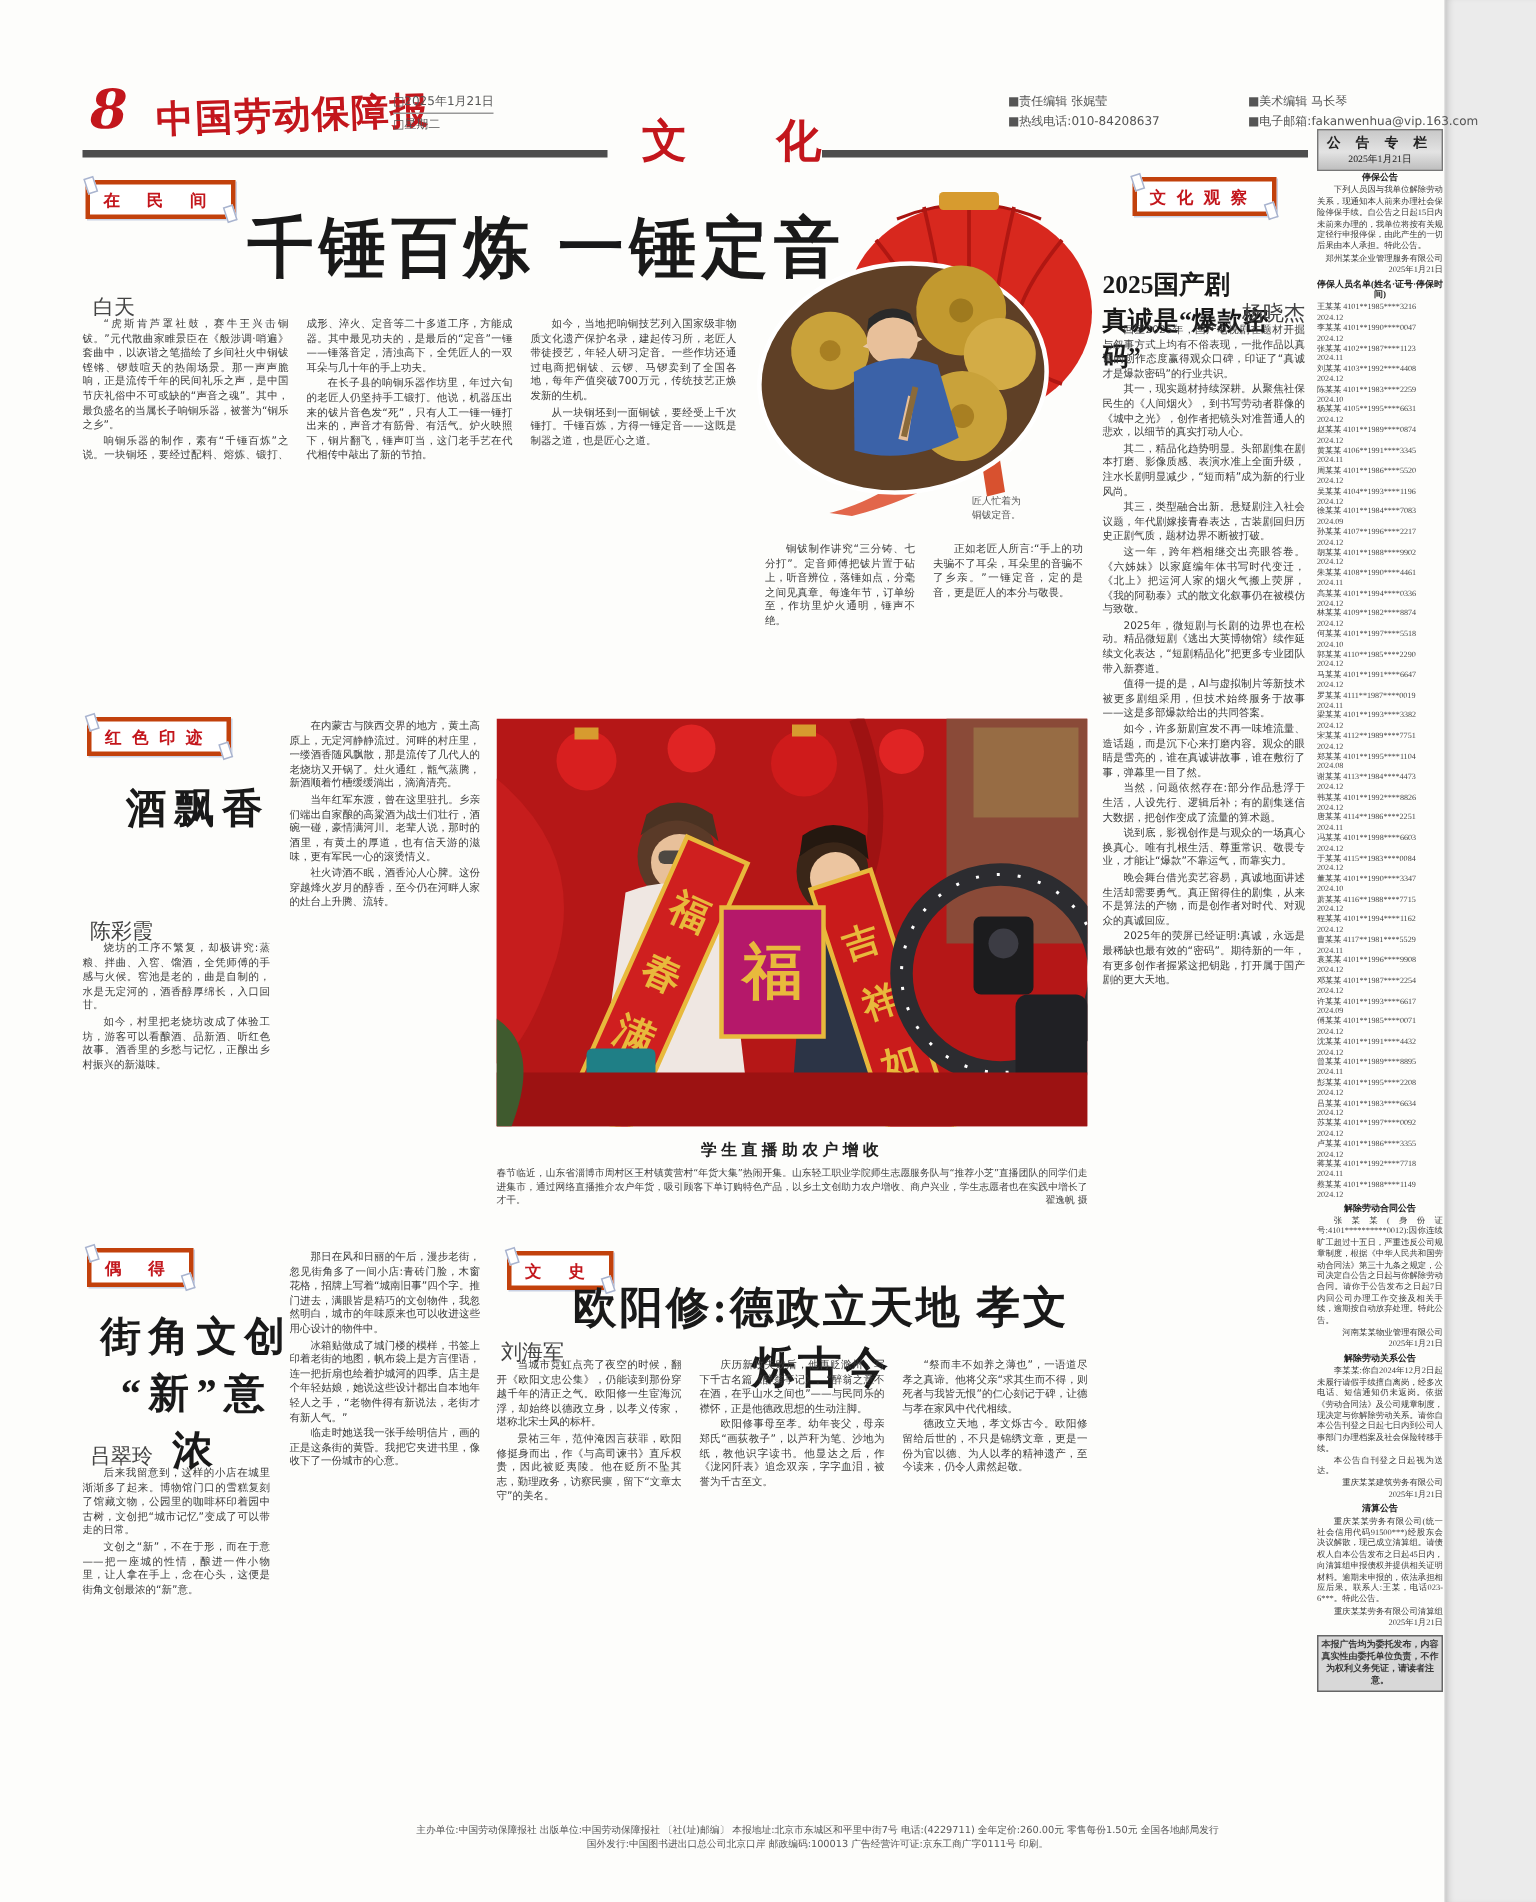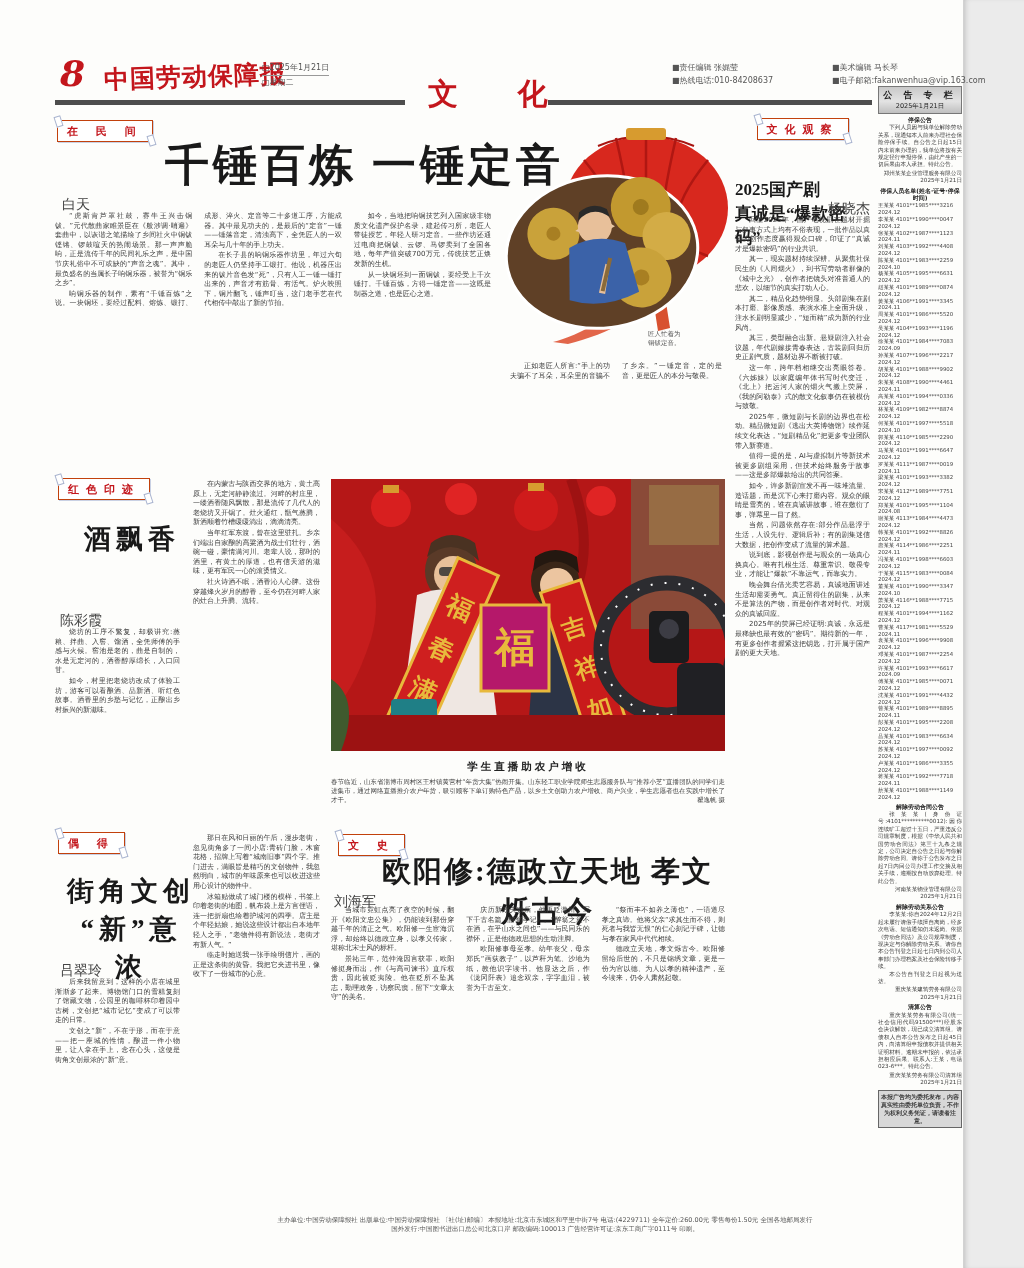--- a/index.html
+++ b/index.html
@@ -12,21 +12,21 @@
   .papername{font-family:"Liberation Serif",serif;font-weight:bold;font-size:25px;
              color:#c3161c;transform:rotate(-2deg);letter-spacing:1px;}
   .dateblock{font-size:8px;color:#555;line-height:12px;}
   .dateblock .dline{border-bottom:1px solid #999;padding-bottom:1px;margin-bottom:1px;}
   .editors{font-size:8px;color:#555;line-height:13px;display:grid;
            grid-template-columns:150px 200px;column-gap:10px;margin-left:17px;}
   .rule{background:#4d4d4d;height:5px;}
   .sectitle{font-family:"Liberation Serif",serif;font-weight:bold;font-size:30px;
             color:#c3161c;letter-spacing:26px;}
   
-  .tag{display:inline-block;position:relative;border:1px solid #c2410c;background:#fff;
+  .tag{display:inline-block;position:relative;border:3px solid #c2410c;background:#fff;
        padding:3px 9px 2px 9px;color:#c3161c;font-weight:bold;font-size:11px;
        letter-spacing:7px;box-shadow:1px 1px 0 #c9d1e4;}
   .tag::before{content:"";position:absolute;left:-3px;top:-5px;width:5px;height:9px;
        border:1px solid #a9b4cf;background:#fff;transform:rotate(-18deg);}
   .tag::after{content:"";position:absolute;right:-3px;bottom:-5px;width:5px;height:9px;
        border:1px solid #a9b4cf;background:#fff;transform:rotate(-18deg);}
   
   .h-main{font-family:"Liberation Serif",serif;font-weight:bold;font-size:44px;
           color:#191919;letter-spacing:4px;}
   .h-mid{font-family:"Liberation Serif",serif;font-weight:bold;font-size:27px;
@@ -78,21 +78,21 @@
 <div class="abs editors" style="left:655px;top:61px;">
   <span>■责任编辑 张娓莹</span>
   <span>■美术编辑 马长琴</span>
   <span>■热线电话:010-84208637</span>
   <span>■电子邮箱:fakanwenhua@vip.163.com</span>
 </div>
 <div class="abs rule" style="left:55px;top:100px;width:350px;"></div>
 <div class="abs sectitle" style="left:428px;top:74px;">文 化</div>
 <div class="abs rule" style="left:548px;top:100px;width:324px;"></div>
 
-<div class="abs clip" style="left:878px;top:86px;width:84px;height:1152px;">
+<div class="abs clip" style="left:878px;top:86px;width:84px;height:1152px;font-family:Liberation Serif, serif;">
   <div class="noticebox">
     <div class="nt">公 告 专 栏</div>
     <div class="nd">2025年1月21日</div>
   </div>
   <div class="notice-body">
     <h5>停保公告</h5>
     <div>
         <p>下列人员因与我单位解除劳动关系，现通知本人前来办理社会保险停保手续。自公告之日起15日内未前来办理的，我单位将按有关规定径行申报停保，由此产生的一切后果由本人承担。特此公告。</p>
       </div>
     <div class="notice-sig"><span>郑州某某企业管理服务有限公司</span><br><span>2025年1月21日</span></div>
@@ -204,20 +204,21 @@
   <div>
       <p>“虎斯肯芦罩社鼓，赛牛王兴击铜钹。”元代散曲家睢景臣在《般涉调·哨遍》套曲中，以诙谐之笔描绘了乡间社火中铜钹铿锵、锣鼓喧天的热闹场景。那一声声脆响，正是流传千年的民间礼乐之声，是中国节庆礼俗中不可或缺的“声音之魂”。其中，最负盛名的当属长子响铜乐器，被誉为“铜乐之乡”。</p>
       <p>响铜乐器的制作，素有“千锤百炼”之说。一块铜坯，要经过配料、熔炼、锻打、成形、淬火、定音等二十多道工序，方能成器。其中最见功夫的，是最后的“定音”一锤——锤落音定，清浊高下，全凭匠人的一双耳朵与几十年的手上功夫。</p>
       <p>在长子县的响铜乐器作坊里，年过六旬的老匠人仍坚持手工锻打。他说，机器压出来的钹片音色发“死”，只有人工一锤一锤打出来的，声音才有筋骨、有活气。炉火映照下，铜片翻飞，锤声叮当，这门老手艺在代代相传中敲出了新的节拍。</p>
       <p>如今，当地把响铜技艺列入国家级非物质文化遗产保护名录，建起传习所，老匠人带徒授艺，年轻人研习定音。一些作坊还通过电商把铜钹、云锣、马锣卖到了全国各地，每年产值突破700万元，传统技艺正焕发新的生机。</p>
       <p>从一块铜坯到一面铜钹，要经受上千次锤打。千锤百炼，方得一锤定音——这既是制器之道，也是匠心之道。</p>
     </div>
 </div>
 <div class="abs t7 cols2 clip" style="left:510px;top:362px;width:212px;height:108px;">
   <div>
+      <p>铜钹制作讲究“三分铸、七分打”。定音师傅把钹片置于砧上，听音辨位，落锤如点，分毫之间见真章。每逢年节，订单纷至，作坊里炉火通明，锤声不绝。</p>
       <p>正如老匠人所言:“手上的功夫骗不了耳朵，耳朵里的音骗不了乡亲。”一锤定音，定的是音，更是匠人的本分与敬畏。</p>
     </div>
 </div>
 
 <div class="abs" style="left:58px;top:478px;">
   <span class="tag">红色印迹</span>
 </div>
 <div class="abs h-mid" style="left:72px;top:520px;text-align:center;width:120px;">
   <div>酒飘香</div>
 </div>

